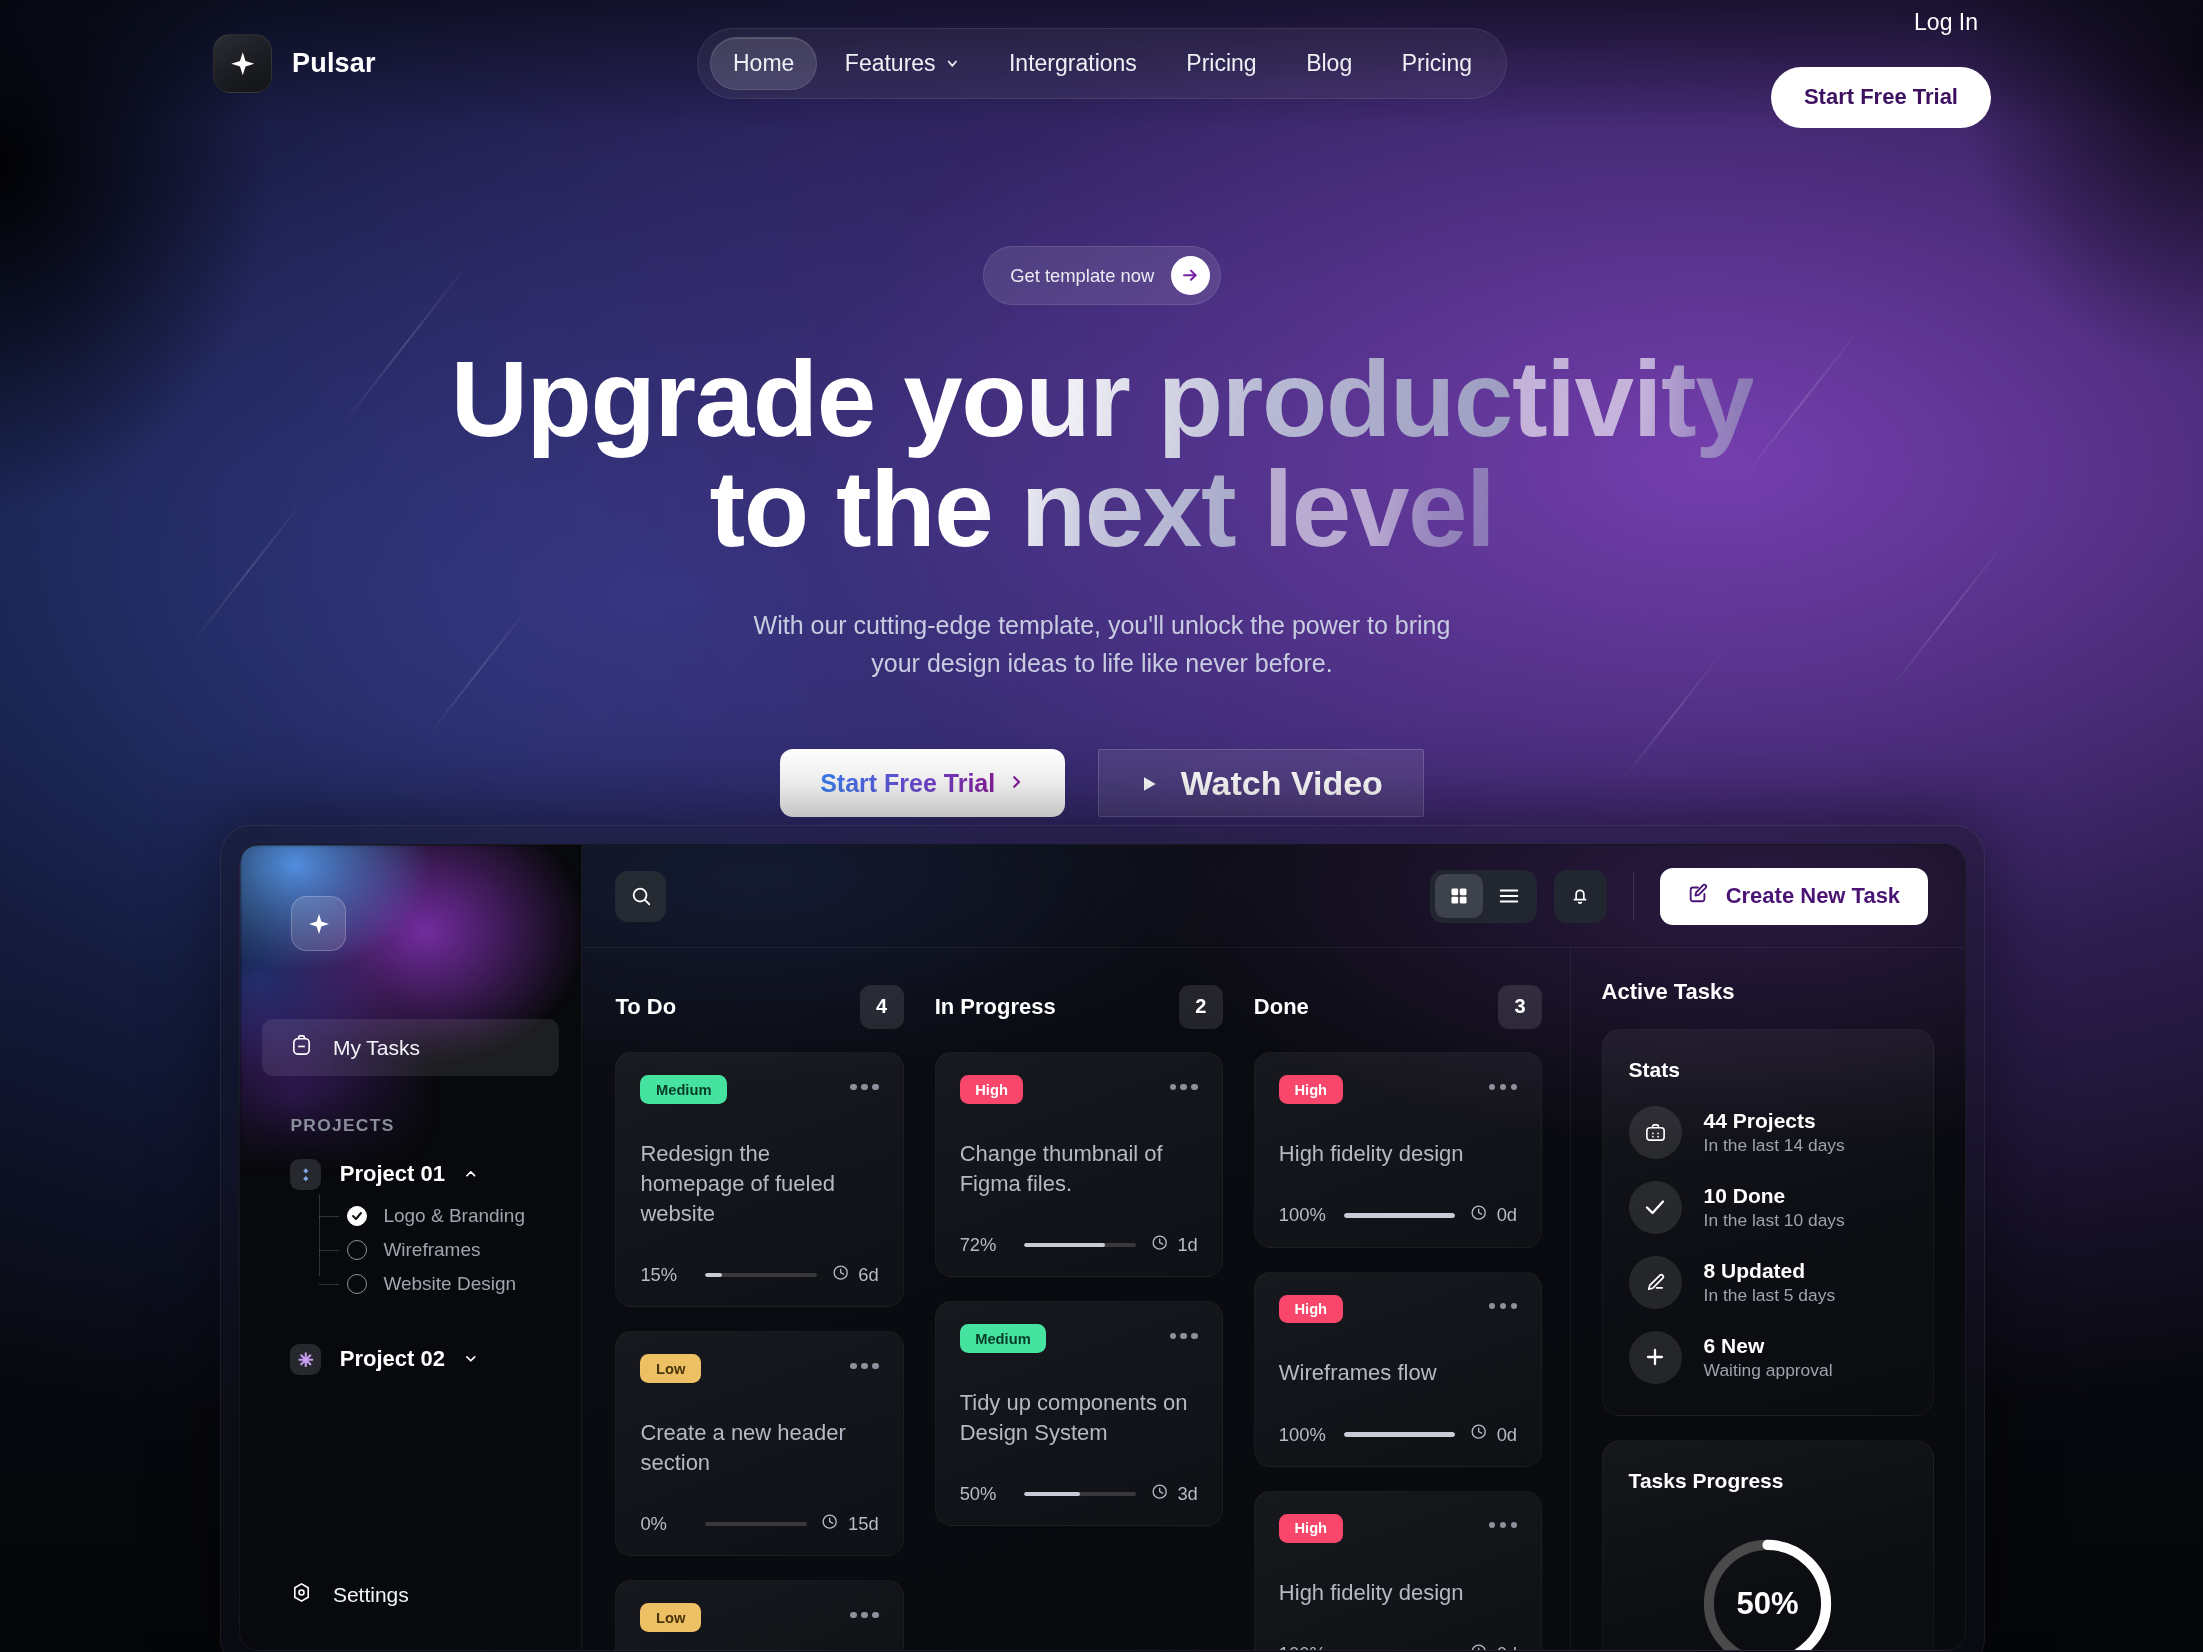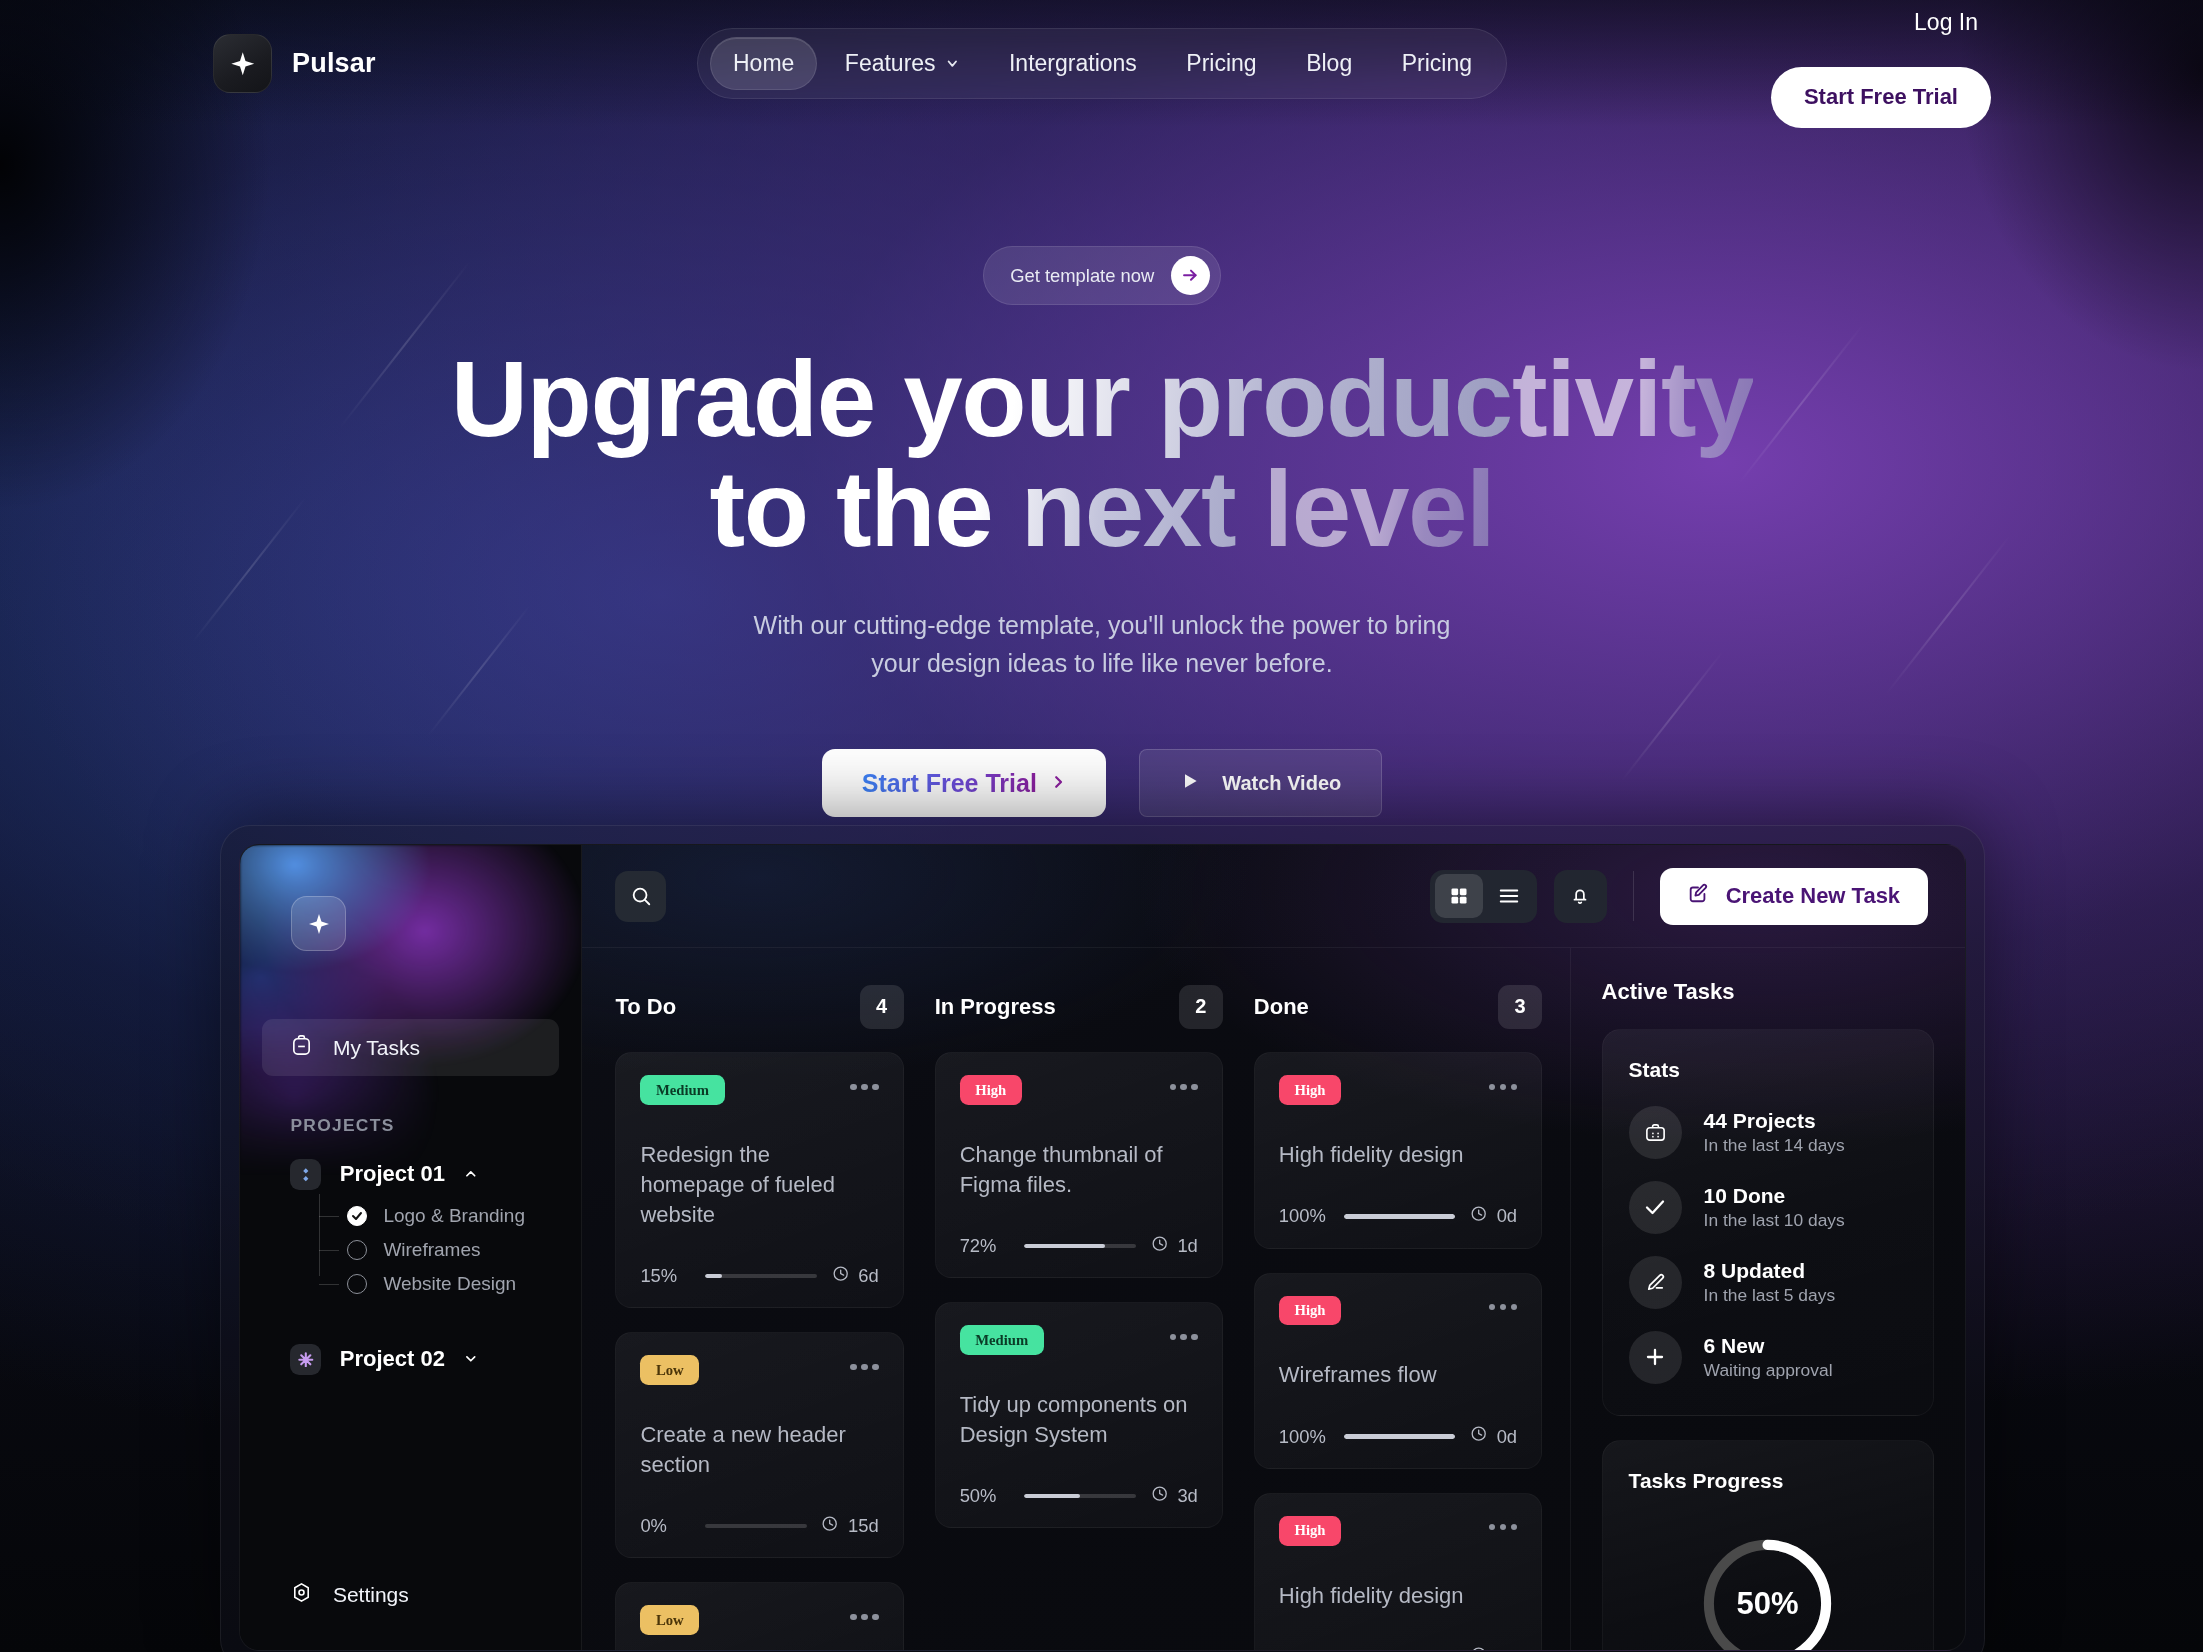--- a/index.html
+++ b/index.html
@@ -102,22 +102,22 @@
   .btn-trial-hero{
     background:#fff; border:none; border-radius:13px; padding:0 40px; height:68px;
     display:flex;align-items:center;gap:13px; font-size:25px; font-weight:700;
   }
   .btn-trial-hero .txt{
     background:linear-gradient(90deg,#3b82f6 0%,#6d4bd8 55%,#8b1f9e 100%);
     -webkit-background-clip:text; background-clip:text; color:transparent;
   }
   .btn-watch{
     background:rgba(255,255,255,0.09); border:0.9px solid rgba(255,255,255,0.16);
-    border-radius:8px; padding:0 40px; height:68px; color:#fff;
-    display:flex;align-items:center;gap:22px; font-size:20px; font-weight:600;
+    border-radius:2px; padding:0 40px; height:68px; color:#fff;
+    display:flex;align-items:center;gap:22px; font-size:34px; font-weight:600;
   }
 
   
   .dash-outer{
     position:absolute; left:220px; top:825px; width:1765px; height:845px;
     border-radius:31px; border:0.9px solid rgba(255,255,255,0.07);
     background:rgba(18,20,30,0.42); padding:18.4px; z-index:12;
     box-shadow:0 -9.2px 73px rgba(0,0,0,0.45);
   }
   .dash{
@@ -214,21 +214,21 @@
     min-width:44px; height:44px; display:flex;align-items:center;justify-content:center;
     font-size:20px; font-weight:700;
   }
   .card{
     background:linear-gradient(160deg,rgba(255,255,255,0.058) 0%, rgba(255,255,255,0.028) 100%);
     border-radius:16.5px; padding:22px 24px 20px; margin-bottom:24px;
     border:0.9px solid rgba(255,255,255,0.035);
   }
   .card-top{ display:flex; align-items:flex-start;}
   .prio{
-    font-size:14.7px; font-weight:700; color:#fff; border-radius:8.3px; padding:6.4px 15.6px;font-family:Liberation Serif, serif;
+    font-size:14.7px; font-weight:700; color:#fff; border-radius:8.3px; padding:6.4px 15.6px;
   }
   .prio.medium{ background:#46e3a0; color:#0a3b26;}
   .prio.low{ background:#ecc063; color:#4a3409;}
   .prio.high{ background:#f8476a;}
   .dots{ margin-left:auto; display:flex; gap:4.6px; padding-top:8.3px;}
   .dots i{ width:6.4px;height:6.4px;border-radius:50%;background:#8d919c; display:block;}
   .card-title{ margin-top:35px; font-size:22px; line-height:1.36; color:#b5b9c4; font-weight:400; min-height:30px;}
   .card-foot{ margin-top:35px; display:flex; align-items:center; gap:14.7px;}
   .pct{ font-size:18.4px; color:#b7bbc6; min-width:50px;}
   .bar{ flex:1; height:4.6px; border-radius:3.7px; background:rgba(255,255,255,0.16); overflow:hidden; max-width:154px;}

